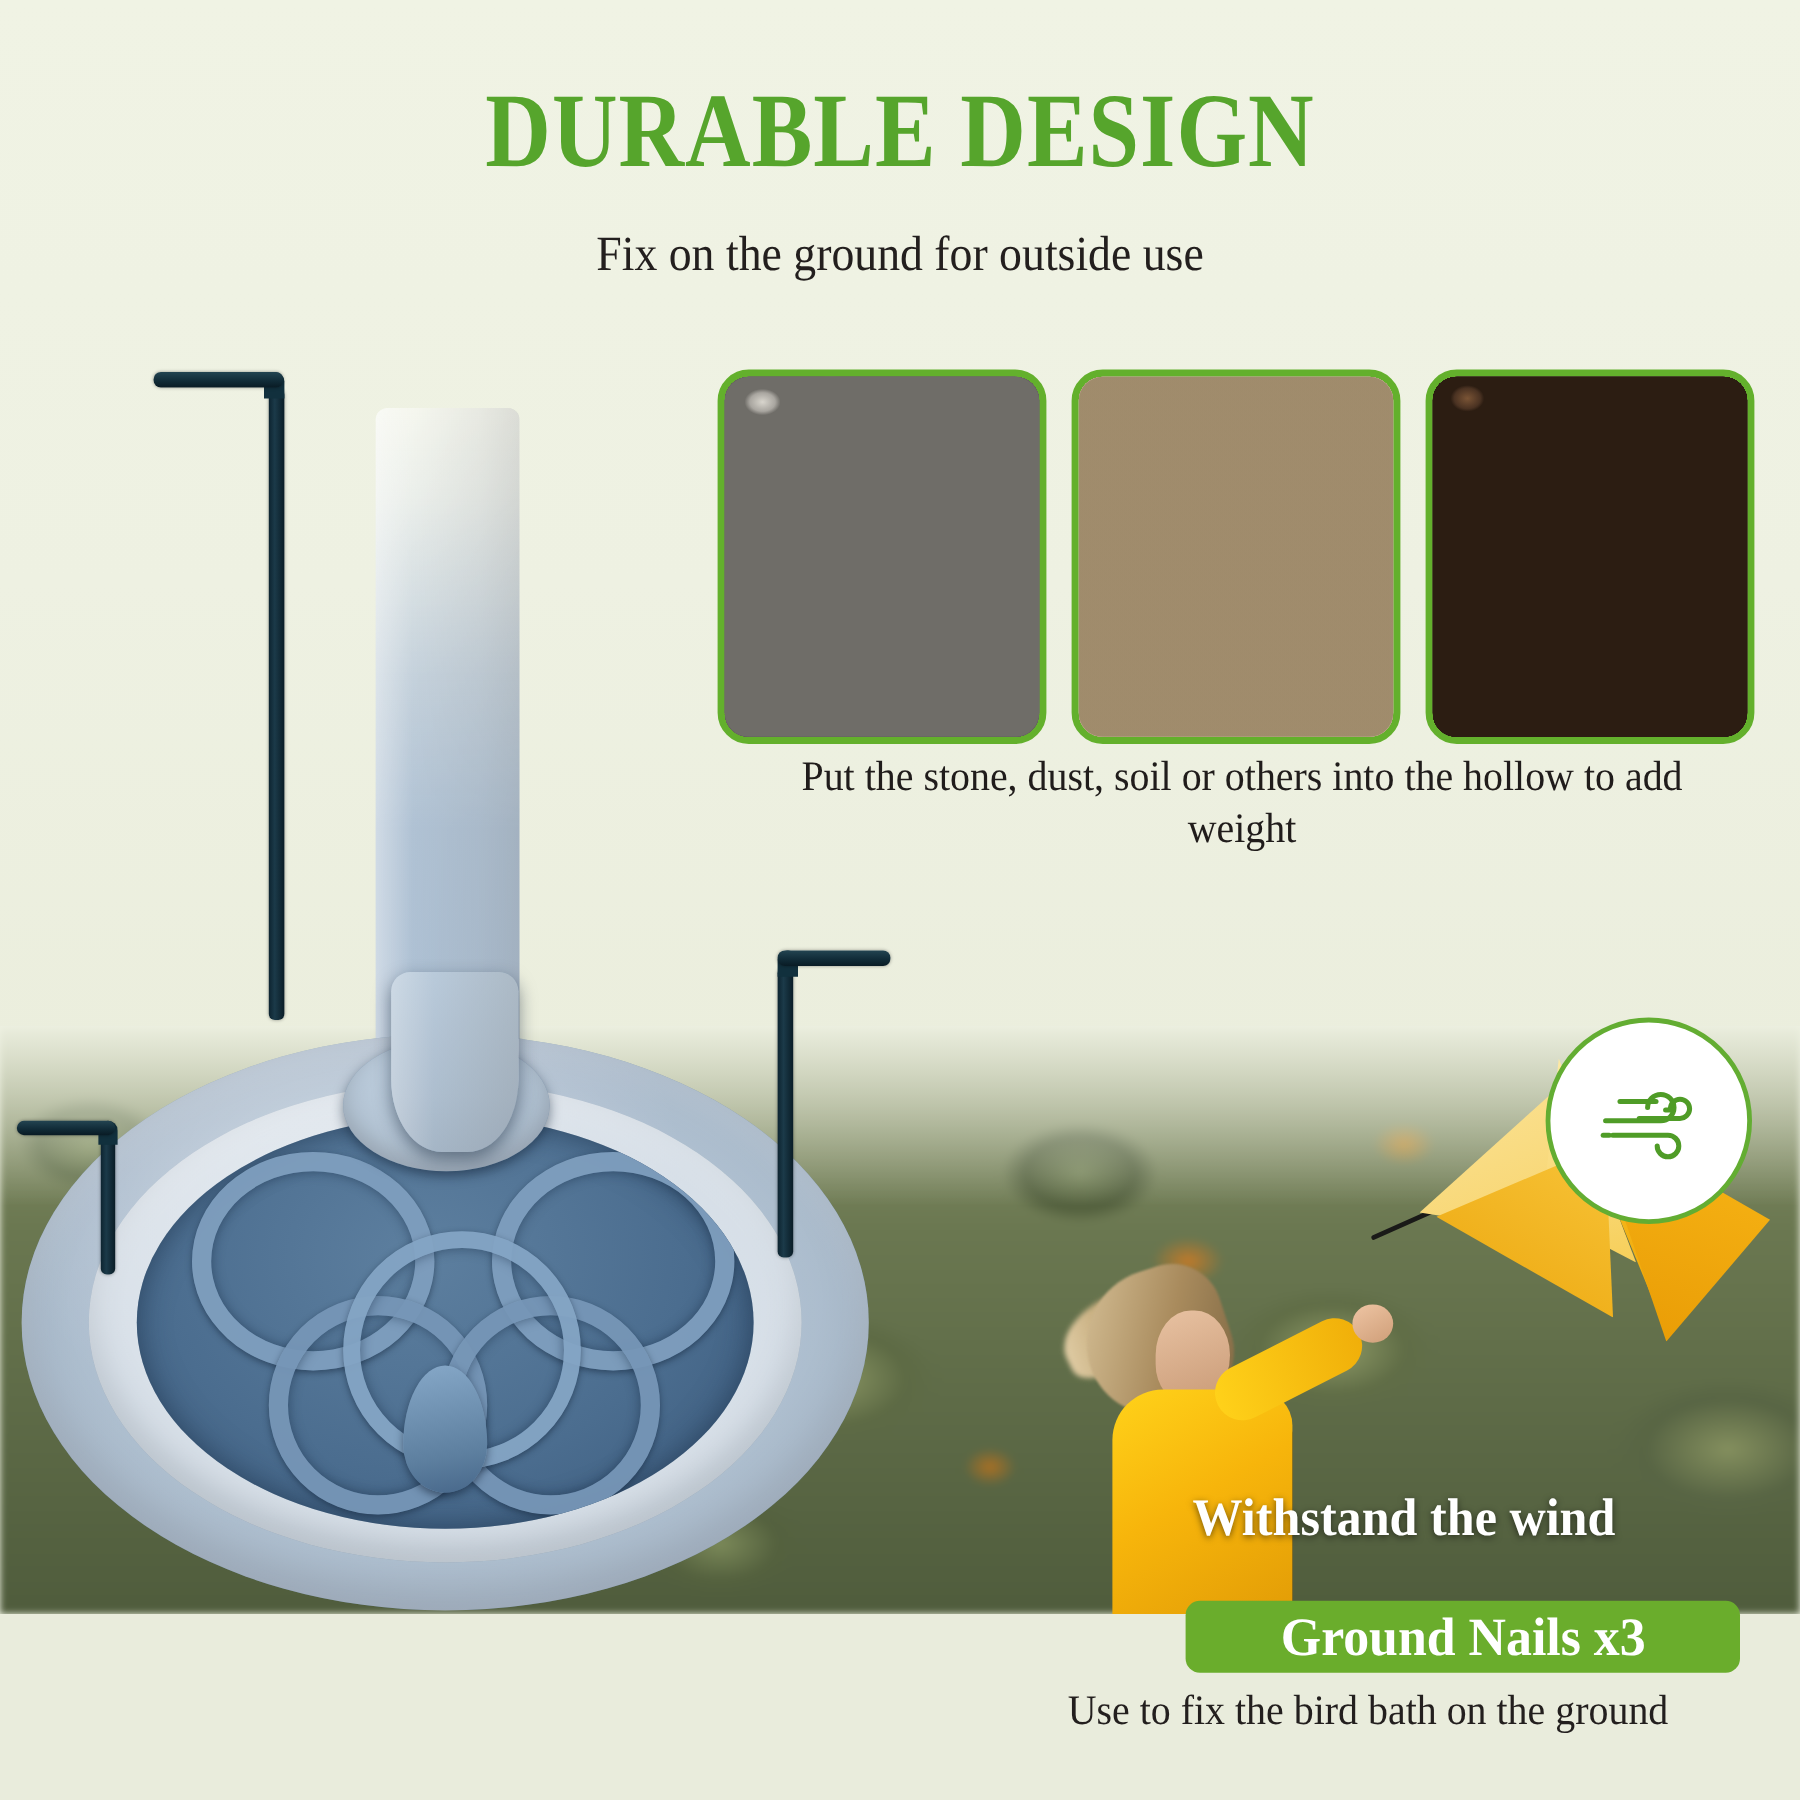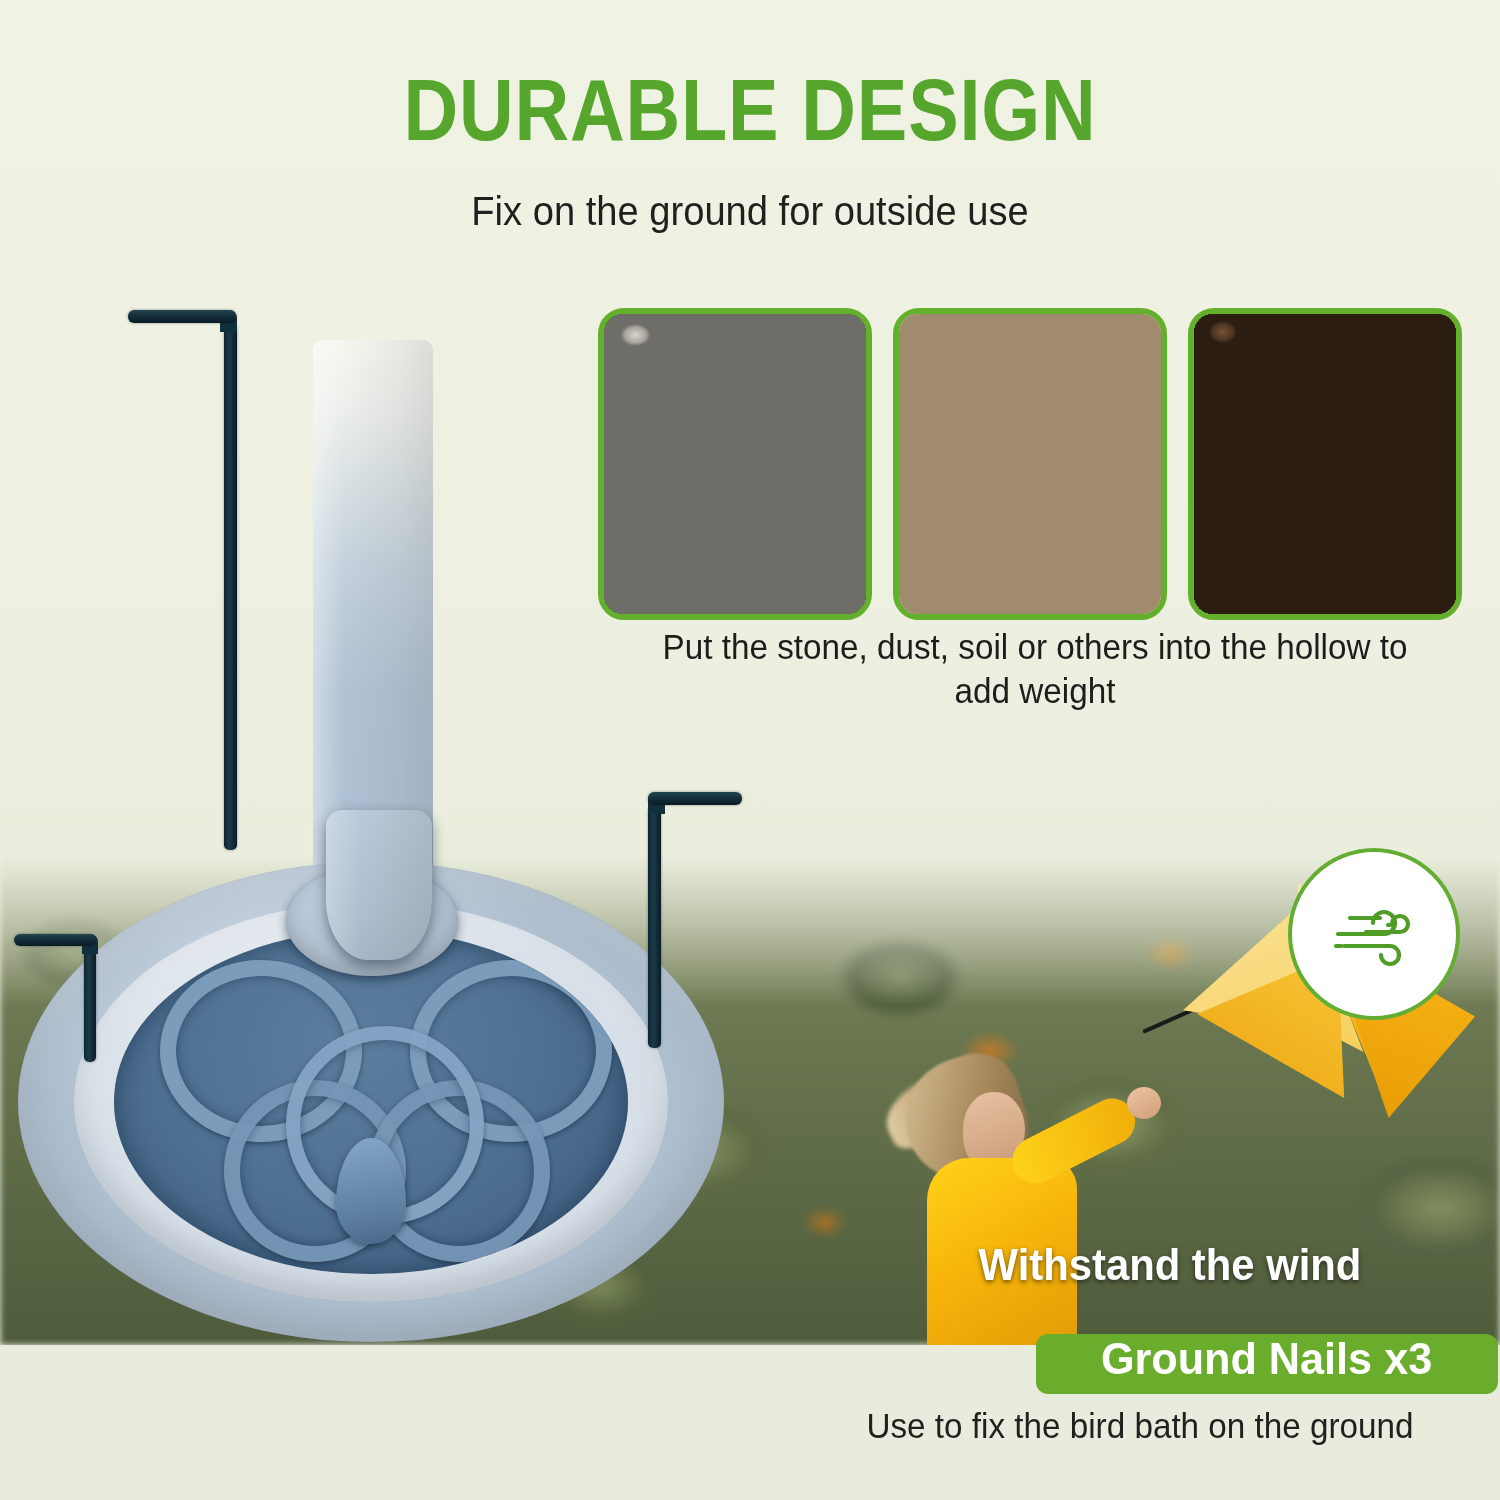--- a/index.html
+++ b/index.html
@@ -1,21 +1,21 @@
 <!DOCTYPE html>
 <html><head>
 <meta charset="utf-8">
 <style>
   html,body{margin:0;padding:0;}
   body{
     width:1500px;height:1500px;overflow:hidden;
     font-family:"Liberation Sans", sans-serif;
     background:#eff2e3;
   }
-  #stage{position:relative;width:1500px;height:1500px;overflow:hidden;background:#eff2e3;}
+  #stage{position:relative;width:1500px;height:1500px;overflow:hidden;background:#eff2e3;font-family:Liberation Serif, serif;}
 
   
   .top-bg{position:absolute;left:0;top:0;width:1500px;height:880px;
     background:linear-gradient(180deg,#f0f3e4 0%,#eef1e2 55%,#ebeedd 100%);}
 
   
   .title{position:absolute;left:0;top:62px;width:1500px;text-align:center;
     color:#56a52c;font-size:88px;line-height:96px;font-weight:bold;
     letter-spacing:1px;font-stretch:condensed;
     transform:scaleX(0.86);transform-origin:50% 50%;}
@@ -287,22 +287,22 @@
   #nail3{left:14px;top:934px;width:96px;height:128px;}
   #nail3 .shank{left:70px;top:12px;width:12px;height:116px;}
   #nail3 .hook{left:0px;top:0px;width:82px;height:12px;}
   #nail3 .elbow{left:68px;top:0px;width:16px;height:20px;border-radius:8px 8px 0 0;}
 
   
   .withstand{position:absolute;left:870px;top:1238px;width:600px;text-align:center;
     color:#ffffff;font-size:44px;line-height:54px;font-weight:bold;
     text-shadow:0 2px 6px rgba(0,0,0,.55);
     transform:scaleX(0.95);transform-origin:50% 50%;}
-  .pill{position:absolute;left:1036px;top:1334px;width:462px;height:60px;border-radius:12px;
-    background:#6aad2c;display:flex;justify-content:center;}
+  .pill{position:absolute;left:988px;top:1334px;width:462px;height:60px;border-radius:12px;
+    background:#6aad2c;display:flex;align-items:center;justify-content:center;}
   .pill-label{color:#ffffff;font-size:45px;line-height:50px;font-weight:bold;
     transform:scaleX(0.96);transform-origin:50% 50%;}
   .bottom-caption{position:absolute;left:790px;top:1404px;width:700px;text-align:center;
     color:#231f1e;font-size:35px;line-height:44px;
     transform:scaleX(0.95);transform-origin:50% 50%;}
   .bottom-bg{position:absolute;left:0;top:1345px;width:1500px;height:155px;background:#e9ecdc;}
 </style>
 </head>
 <body>
 

